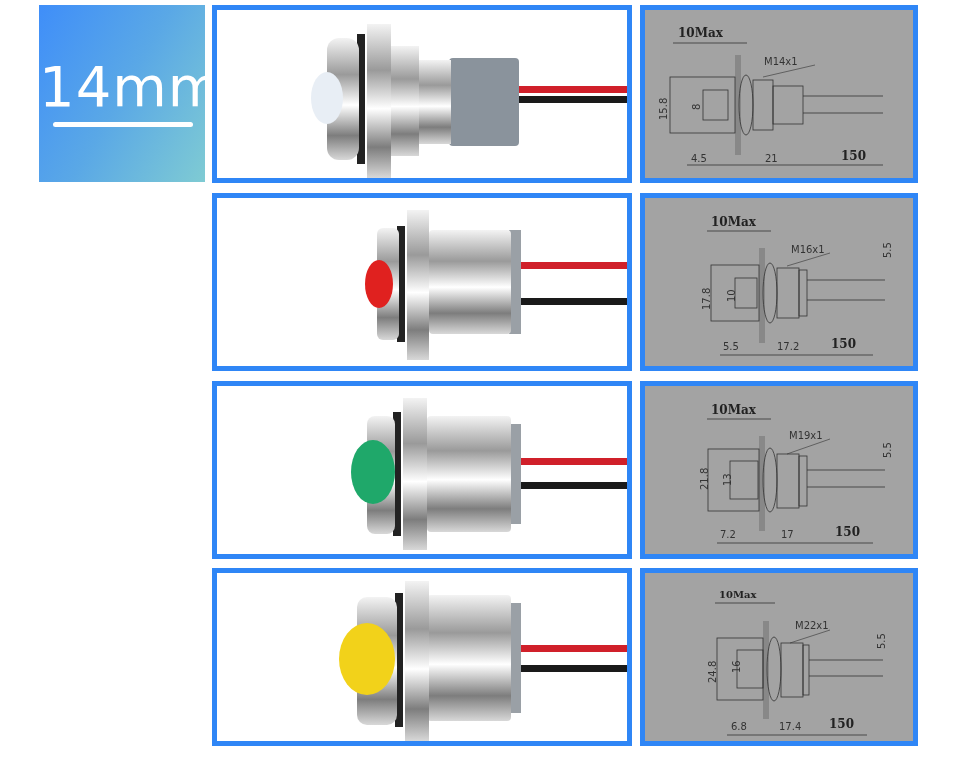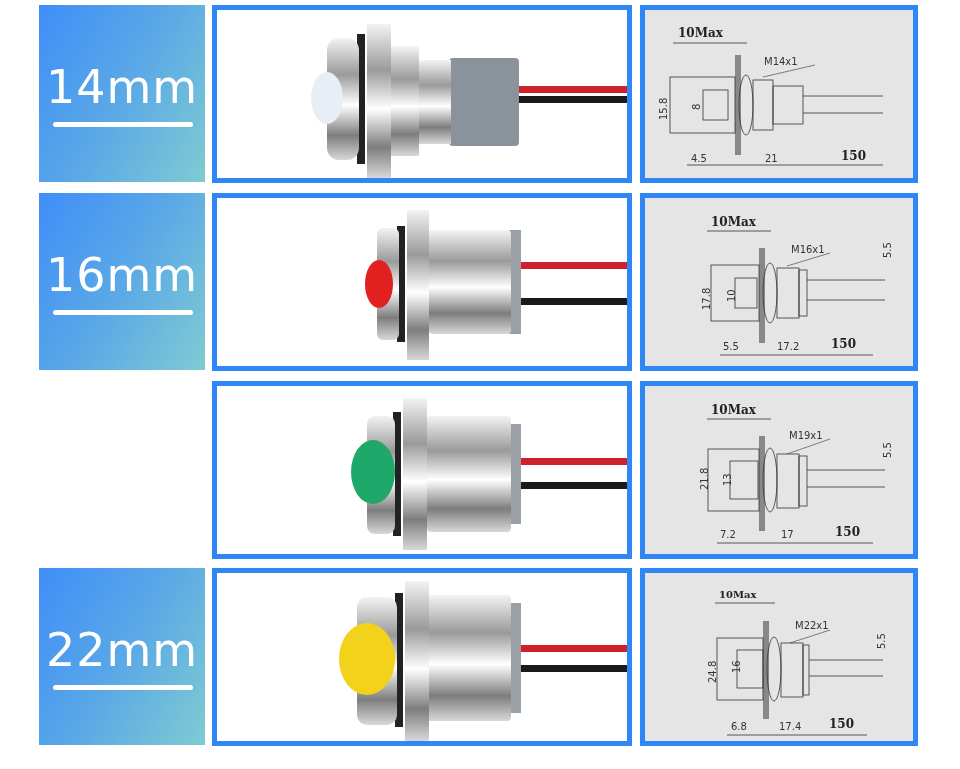--- a/index.html
+++ b/index.html
@@ -1,24 +1,24 @@
 <!DOCTYPE html>
 <html><head>
 <meta charset="utf-8">
 <style>
   html,body{margin:0;padding:0;background:#ffffff;}
   body{width:960px;height:769px;position:relative;overflow:hidden;font-family:"DejaVu Sans",sans-serif;}
   .row{position:absolute;left:0;width:960px;height:178px;}
   .label-panel{position:absolute;left:39px;top:0;width:166px;height:177px;
     background:linear-gradient(120deg,#3f8ef9 0%,#5aa8e6 50%,#7fcbd3 100%);}
   .size-text{position:absolute;left:0;right:0;top:52px;text-align:center;color:#ffffff;
-    font-family:"DejaVu Sans",sans-serif;font-size:46px;font-weight:500;letter-spacing:1px;line-height:60px;}
+    font-family:"DejaVu Sans",sans-serif;font-size:56px;font-weight:500;letter-spacing:1px;line-height:60px;}
   .underline{position:absolute;left:14px;width:140px;top:117px;height:5px;border-radius:3px;background:#ffffff;}
   .photo-panel{position:absolute;left:212px;top:0;width:410px;height:168px;border:5px solid #2f86f6;background:#ffffff;overflow:hidden;}
-  .diagram-panel{position:absolute;left:640px;top:0;width:268px;height:168px;border:5px solid #2f86f6;background:#e5e5e5;overflow:hidden;}
+  .diagram-panel{position:absolute;left:640px;top:0;width:268px;height:168px;border:5px solid #2f86f6;background:#a3a3a3;overflow:hidden;}
   svg{display:block;}
   .dim{font-family:"DejaVu Sans",sans-serif;font-size:10px;fill:#333;}
   .dimb{font-family:"DejaVu Serif",serif;font-size:12px;font-weight:bold;fill:#222;}
 </style>
 </head>
 <body>
 
 <div class="row" style="top:5px;">
   <div class="label-panel">
     <div class="size-text">14mm</div>
@@ -64,24 +64,20 @@
       <text x="-100" y="55" class="dim" transform="rotate(-90)">8</text>
       <line x1="42" y1="155" x2="238" y2="155" stroke="#333" stroke-width="0.8"></line>
       <text x="46" y="152" class="dim">4.5</text>
       <text x="120" y="152" class="dim">21</text>
       <text x="196" y="150" class="dimb">150</text>
     </svg>
   </div>
 </div>
 
 <div class="row" style="top:193px;">
-  <div class="label-panel">
-    <div class="size-text">16mm</div>
-    <div class="underline"></div>
-  </div>
   <div class="photo-panel">
     <svg width="410" height="168" viewBox="0 0 410 168">
       <rect x="300" y="64" width="110" height="7" fill="#d0202a"></rect>
       <rect x="300" y="100" width="110" height="7" fill="#1a1a1a"></rect>
       <rect x="292" y="32" width="12" height="104" fill="#9aa0a6"></rect>
       <rect x="212" y="32" width="82" height="104" rx="4" fill="url(#chrome1)"></rect>
       <rect x="190" y="12" width="22" height="150" fill="url(#chrome1)"></rect>
       <rect x="180" y="28" width="8" height="116" fill="#222"></rect>
       <rect x="160" y="30" width="22" height="112" rx="6" fill="url(#chrome1)"></rect>
       <ellipse cx="162" cy="86" rx="14" ry="24" fill="#e0211f"></ellipse>
@@ -144,24 +140,20 @@
       <text x="-100" y="86" class="dim" transform="rotate(-90)">13</text>
       <line x1="72" y1="157" x2="228" y2="157" stroke="#333" stroke-width="0.8"></line>
       <text x="75" y="152" class="dim">7.2</text>
       <text x="136" y="152" class="dim">17</text>
       <text x="190" y="150" class="dimb">150</text>
     </svg>
   </div>
 </div>
 
 <div class="row" style="top:568px;">
-  <div class="label-panel">
-    <div class="size-text">22mm</div>
-    <div class="underline"></div>
-  </div>
   <div class="photo-panel">
     <svg width="410" height="168" viewBox="0 0 410 168">
       <rect x="300" y="72" width="110" height="7" fill="#d0202a"></rect>
       <rect x="300" y="92" width="110" height="7" fill="#1a1a1a"></rect>
       <rect x="292" y="30" width="12" height="110" fill="#9aa0a6"></rect>
       <rect x="210" y="22" width="84" height="126" rx="4" fill="url(#chrome1)"></rect>
       <rect x="188" y="8" width="24" height="160" fill="url(#chrome1)"></rect>
       <rect x="178" y="20" width="8" height="134" fill="#222"></rect>
       <rect x="140" y="24" width="40" height="128" rx="10" fill="url(#chrome1)"></rect>
       <ellipse cx="150" cy="86" rx="28" ry="36" fill="#f2d21a"></ellipse>

